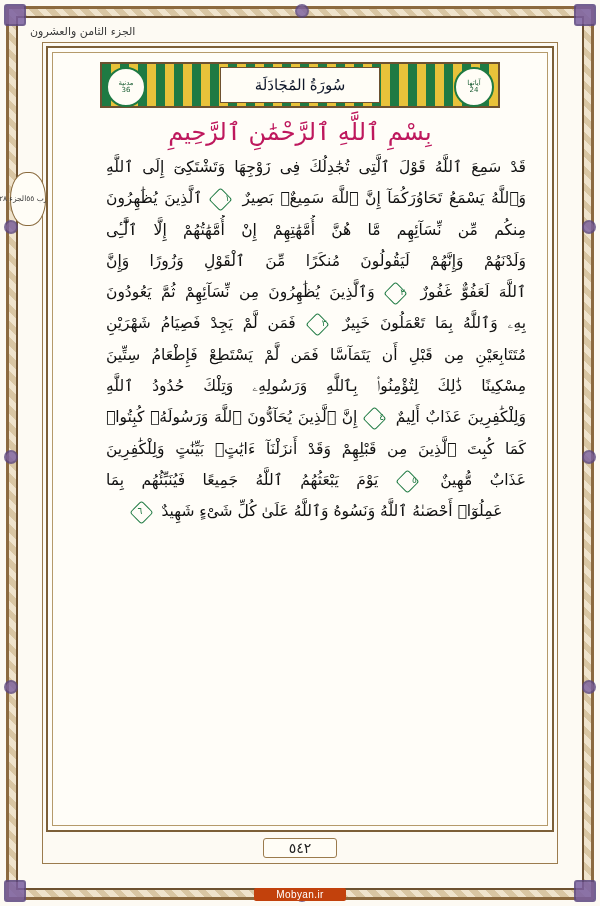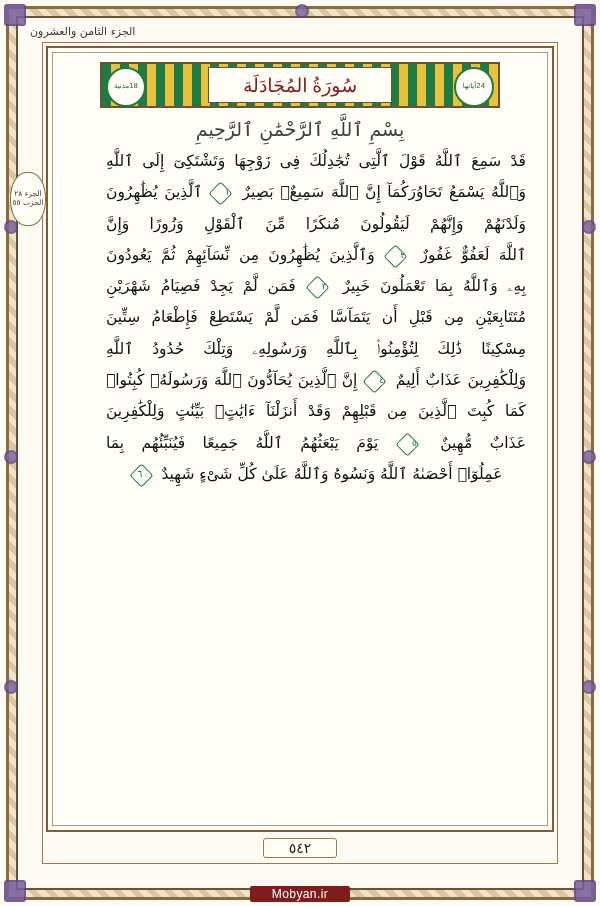--- a/index.html
+++ b/index.html
@@ -127,54 +127,54 @@
   .title-plate {
     background: #fffdf6;
     border: 1px solid #6d5130;
     height: 34px;
     padding: 0 34px;
     display: flex;
     align-items: center;
     justify-content: center;
   }
   .title-text {
-    font-family: Liberation Serif, serif;
-    font-size: 19px;
-    color: #7f1d1d;
+    font-family: Liberation Sans, sans-serif;
+    font-size: 15px;
+    color: #0f172a;
     direction: rtl;
     white-space: nowrap;
   }
   .title-medallion {
     position: absolute;
     width: 36px; height: 36px;
     border-radius: 50%;
     background: #fffdf6;
     border: 2px solid #1f7a43;
     display: flex;
-    flex-direction: row;
+    flex-direction: column;
     align-items: center;
     justify-content: center;
     line-height: 1.05;
   }
   .title-medallion.left  { left: 4px;  top: 3px; }
   .title-medallion.right { right: 4px; top: 3px; }
   .medallion-line {
     font-size: 7px;
     color: #1b5e34;
     direction: rtl;
     white-space: nowrap;
   }
 
   
   .basmala {
     text-align: center;
     direction: rtl;
     font-family: "DejaVu Sans", serif;
-    font-size: 19px;
-    color: #404040;
+    font-size: 24px;
+    color: #be185d;
     margin: 10px 0 4px 0;
     letter-spacing: .5px;
   }
 
   
   .lines {
     direction: rtl;
     padding: 2px 26px 0 26px;
   }
   .line {
@@ -225,21 +225,21 @@
   .side-medallion {
     position: absolute;
     left: 10px;
     top: 172px;
     width: 34px;
     height: 52px;
     border: 1.5px solid #8a6b3e;
     background: #fffdf6;
     border-radius: 16px / 26px;
     display: flex;
-    flex-direction: column;
+    flex-direction: row;
     align-items: center;
     justify-content: center;
     line-height: 1.15;
   }
   .side-medallion div {
     font-size: 7.5px;
     color: #3a3a3a;
     direction: rtl;
     white-space: nowrap;
   }
@@ -263,23 +263,23 @@
 
   
   .footer-brand {
     position: absolute;
     left: 0; right: 0; bottom: 4px;
     text-align: center;
   }
   .footer-brand span {
     display: inline-block;
     font-family: "Liberation Sans", sans-serif;
-    font-size: 12px;
+    font-size: 10px;
     color: #ffffff;
-    background: #7f1d1d;
+    background: #c2410c;
     padding: 1px 22px;
     border-radius: 2px;
     letter-spacing: .4px;
   }
 </style>
 </head>
 <body>
 
 <div id="page">
 
@@ -309,21 +309,21 @@
   <div class="side-medallion">
     <div>الجزء ٢٨</div>
     <div>الحزب ٥٥</div>
   </div>
 
   <div class="body-box">
 
     <div class="title-banner">
       <div class="title-medallion left">
         <div class="medallion-line">مدنية</div>
-        <div class="medallion-line">18</div>
+        <div class="medallion-line">36</div>
       </div>
       <div class="title-plate">
         <span class="title-text">سُورَةُ المُجَادَلَة</span>
       </div>
       <div class="title-medallion right">
         <div class="medallion-line">آياتها</div>
         <div class="medallion-line">24</div>
       </div>
     </div>
 
@@ -334,20 +334,23 @@
       <div class="line">
         <span>قَدْ سَمِعَ ٱللَّهُ قَوْلَ ٱلَّتِى تُجَٰدِلُكَ فِى زَوْجِهَا وَتَشْتَكِىٓ إِلَى ٱللَّهِ</span>
       </div>
 
       <div class="line">
         <span>وَٱللَّهُ يَسْمَعُ تَحَاوُرَكُمَآ إِنَّ ٱللَّهَ سَمِيعٌۢ بَصِيرٌ</span>
         <span class="ayah-mark"><span>١</span></span>
         <span>ٱلَّذِينَ يُظَٰهِرُونَ</span>
       </div>
 
+      <div class="line">
+        <span>مِنكُم مِّن نِّسَآئِهِم مَّا هُنَّ أُمَّهَٰتِهِمْ إِنْ أُمَّهَٰتُهُمْ إِلَّا ٱلَّٰٓـِٔى</span>
+      </div>
 
       <div class="line">
         <span>وَلَدْنَهُمْ وَإِنَّهُمْ لَيَقُولُونَ مُنكَرًا مِّنَ ٱلْقَوْلِ وَزُورًا وَإِنَّ</span>
       </div>
 
       <div class="line">
         <span>ٱللَّهَ لَعَفُوٌّ غَفُورٌ</span>
         <span class="ayah-mark"><span>٢</span></span>
         <span>وَٱلَّذِينَ يُظَٰهِرُونَ مِن نِّسَآئِهِمْ ثُمَّ يَعُودُونَ</span>
       </div>

